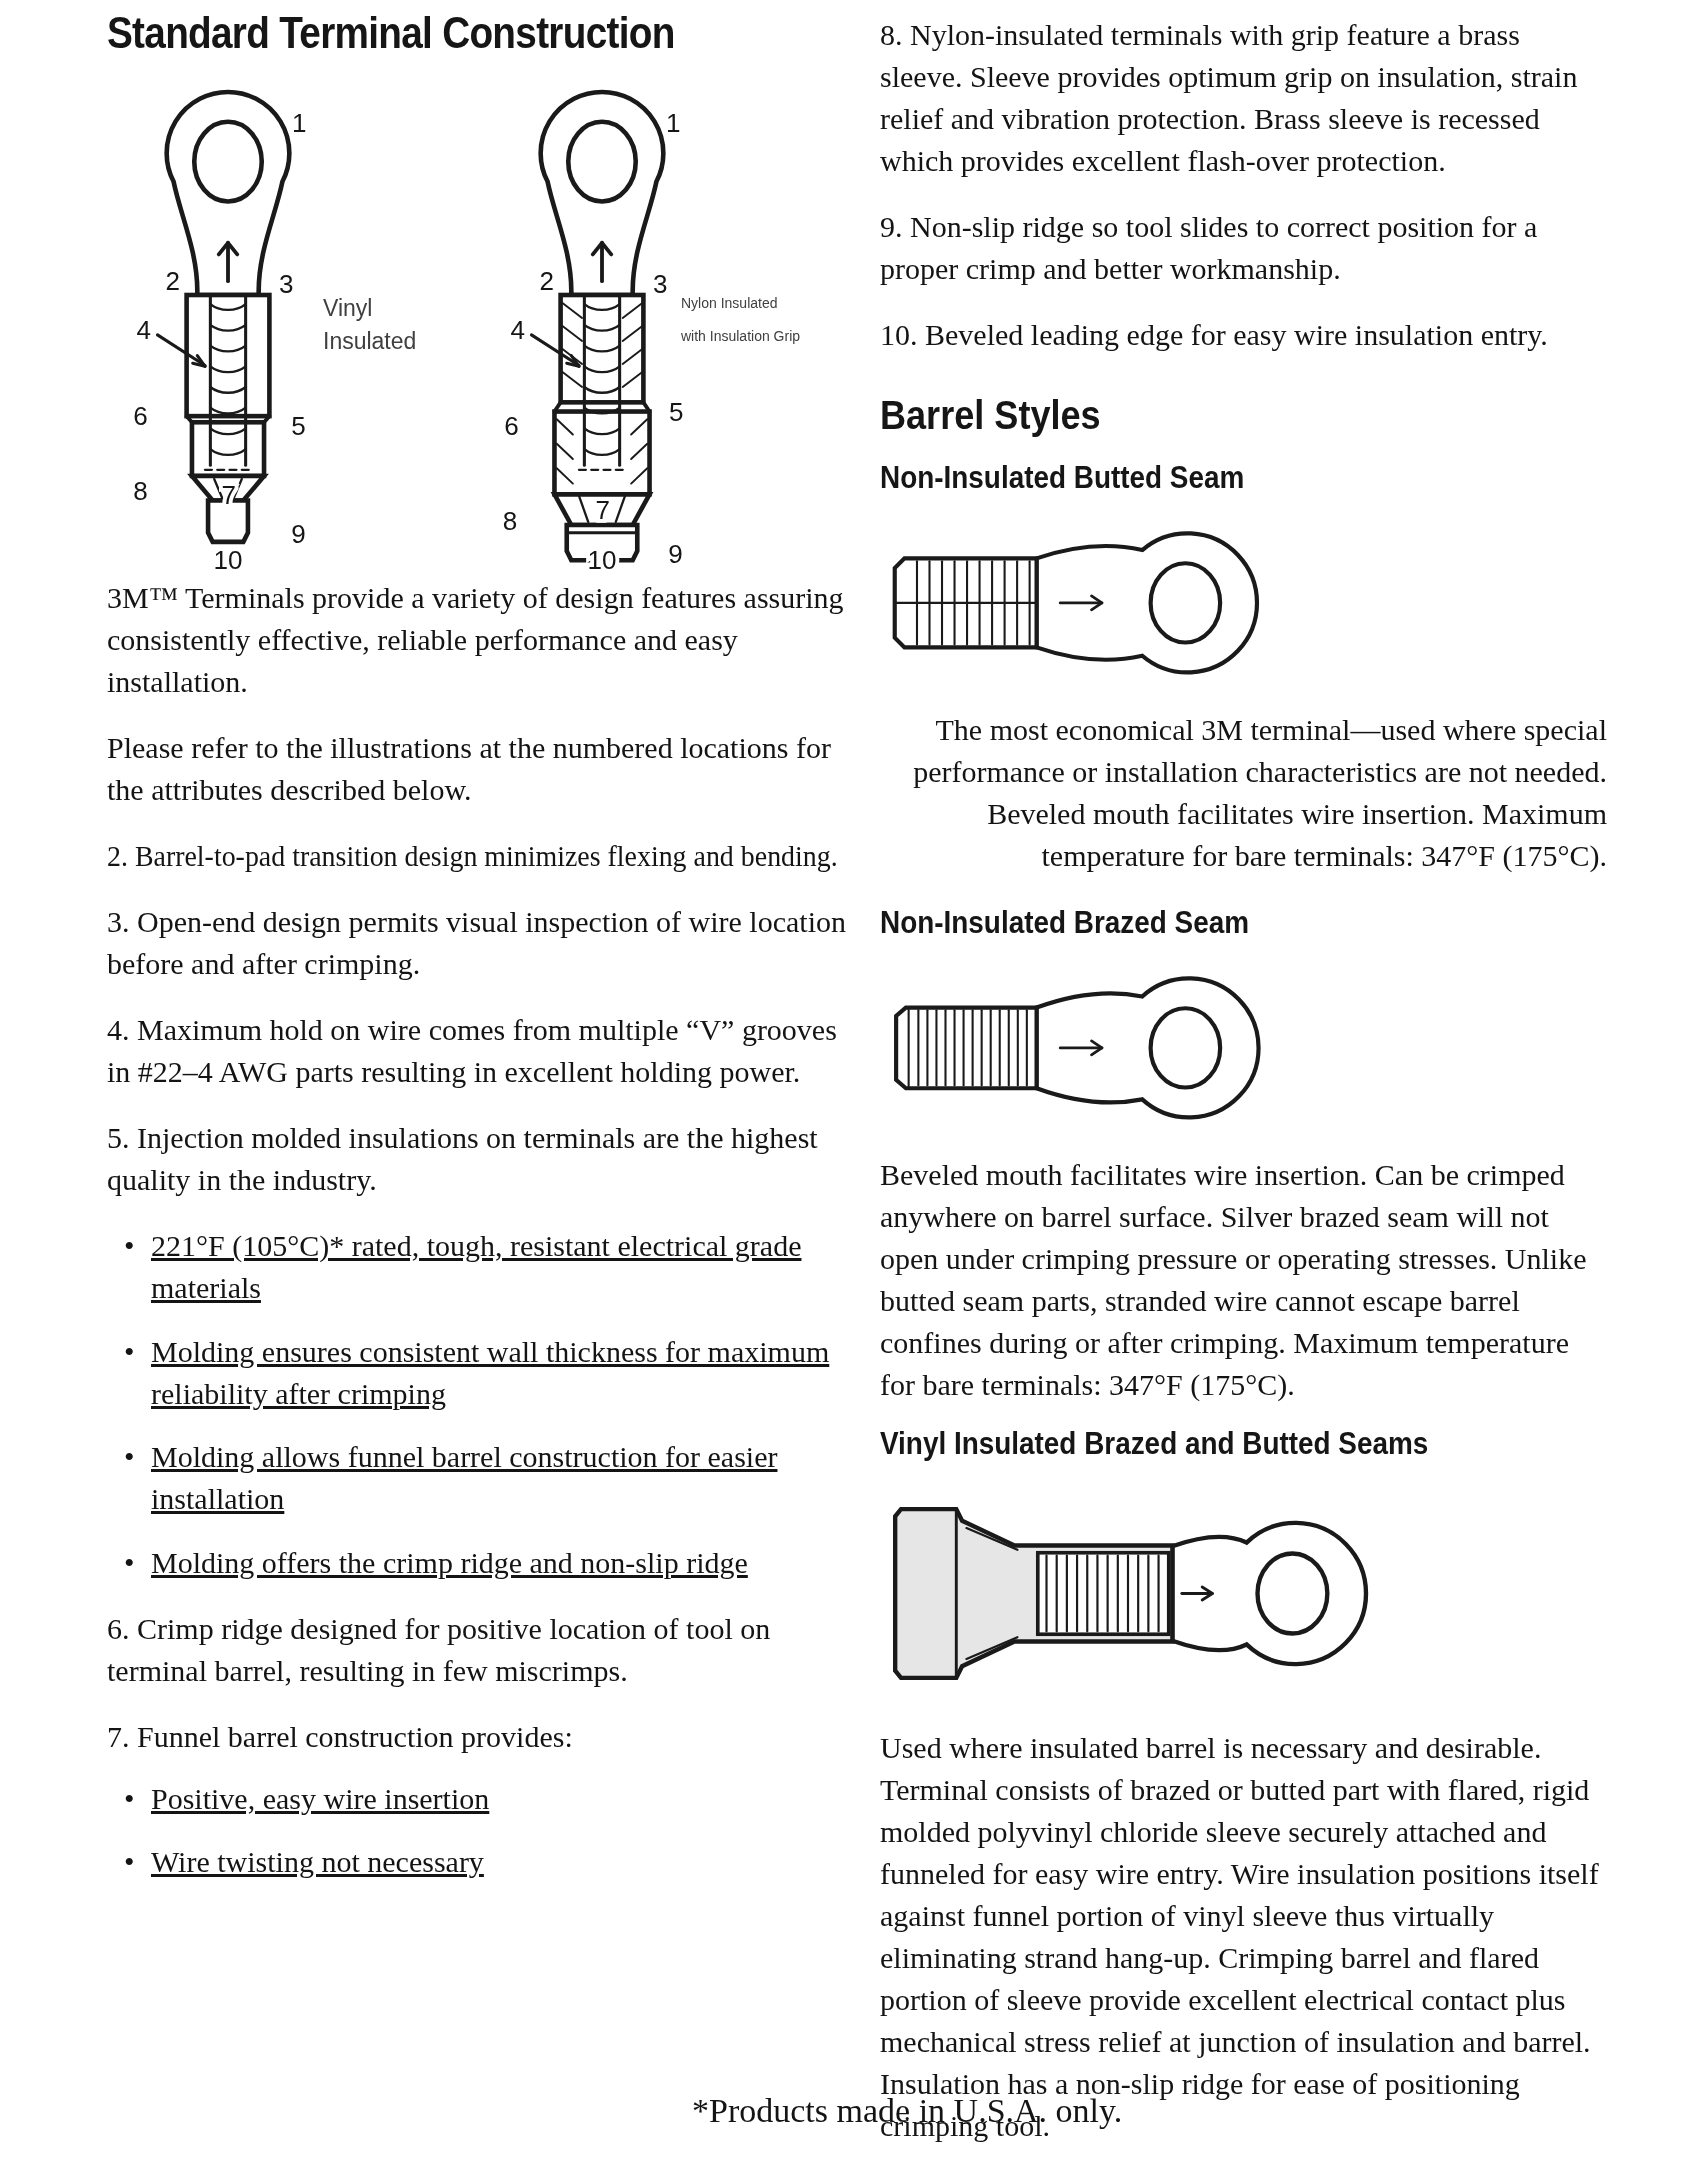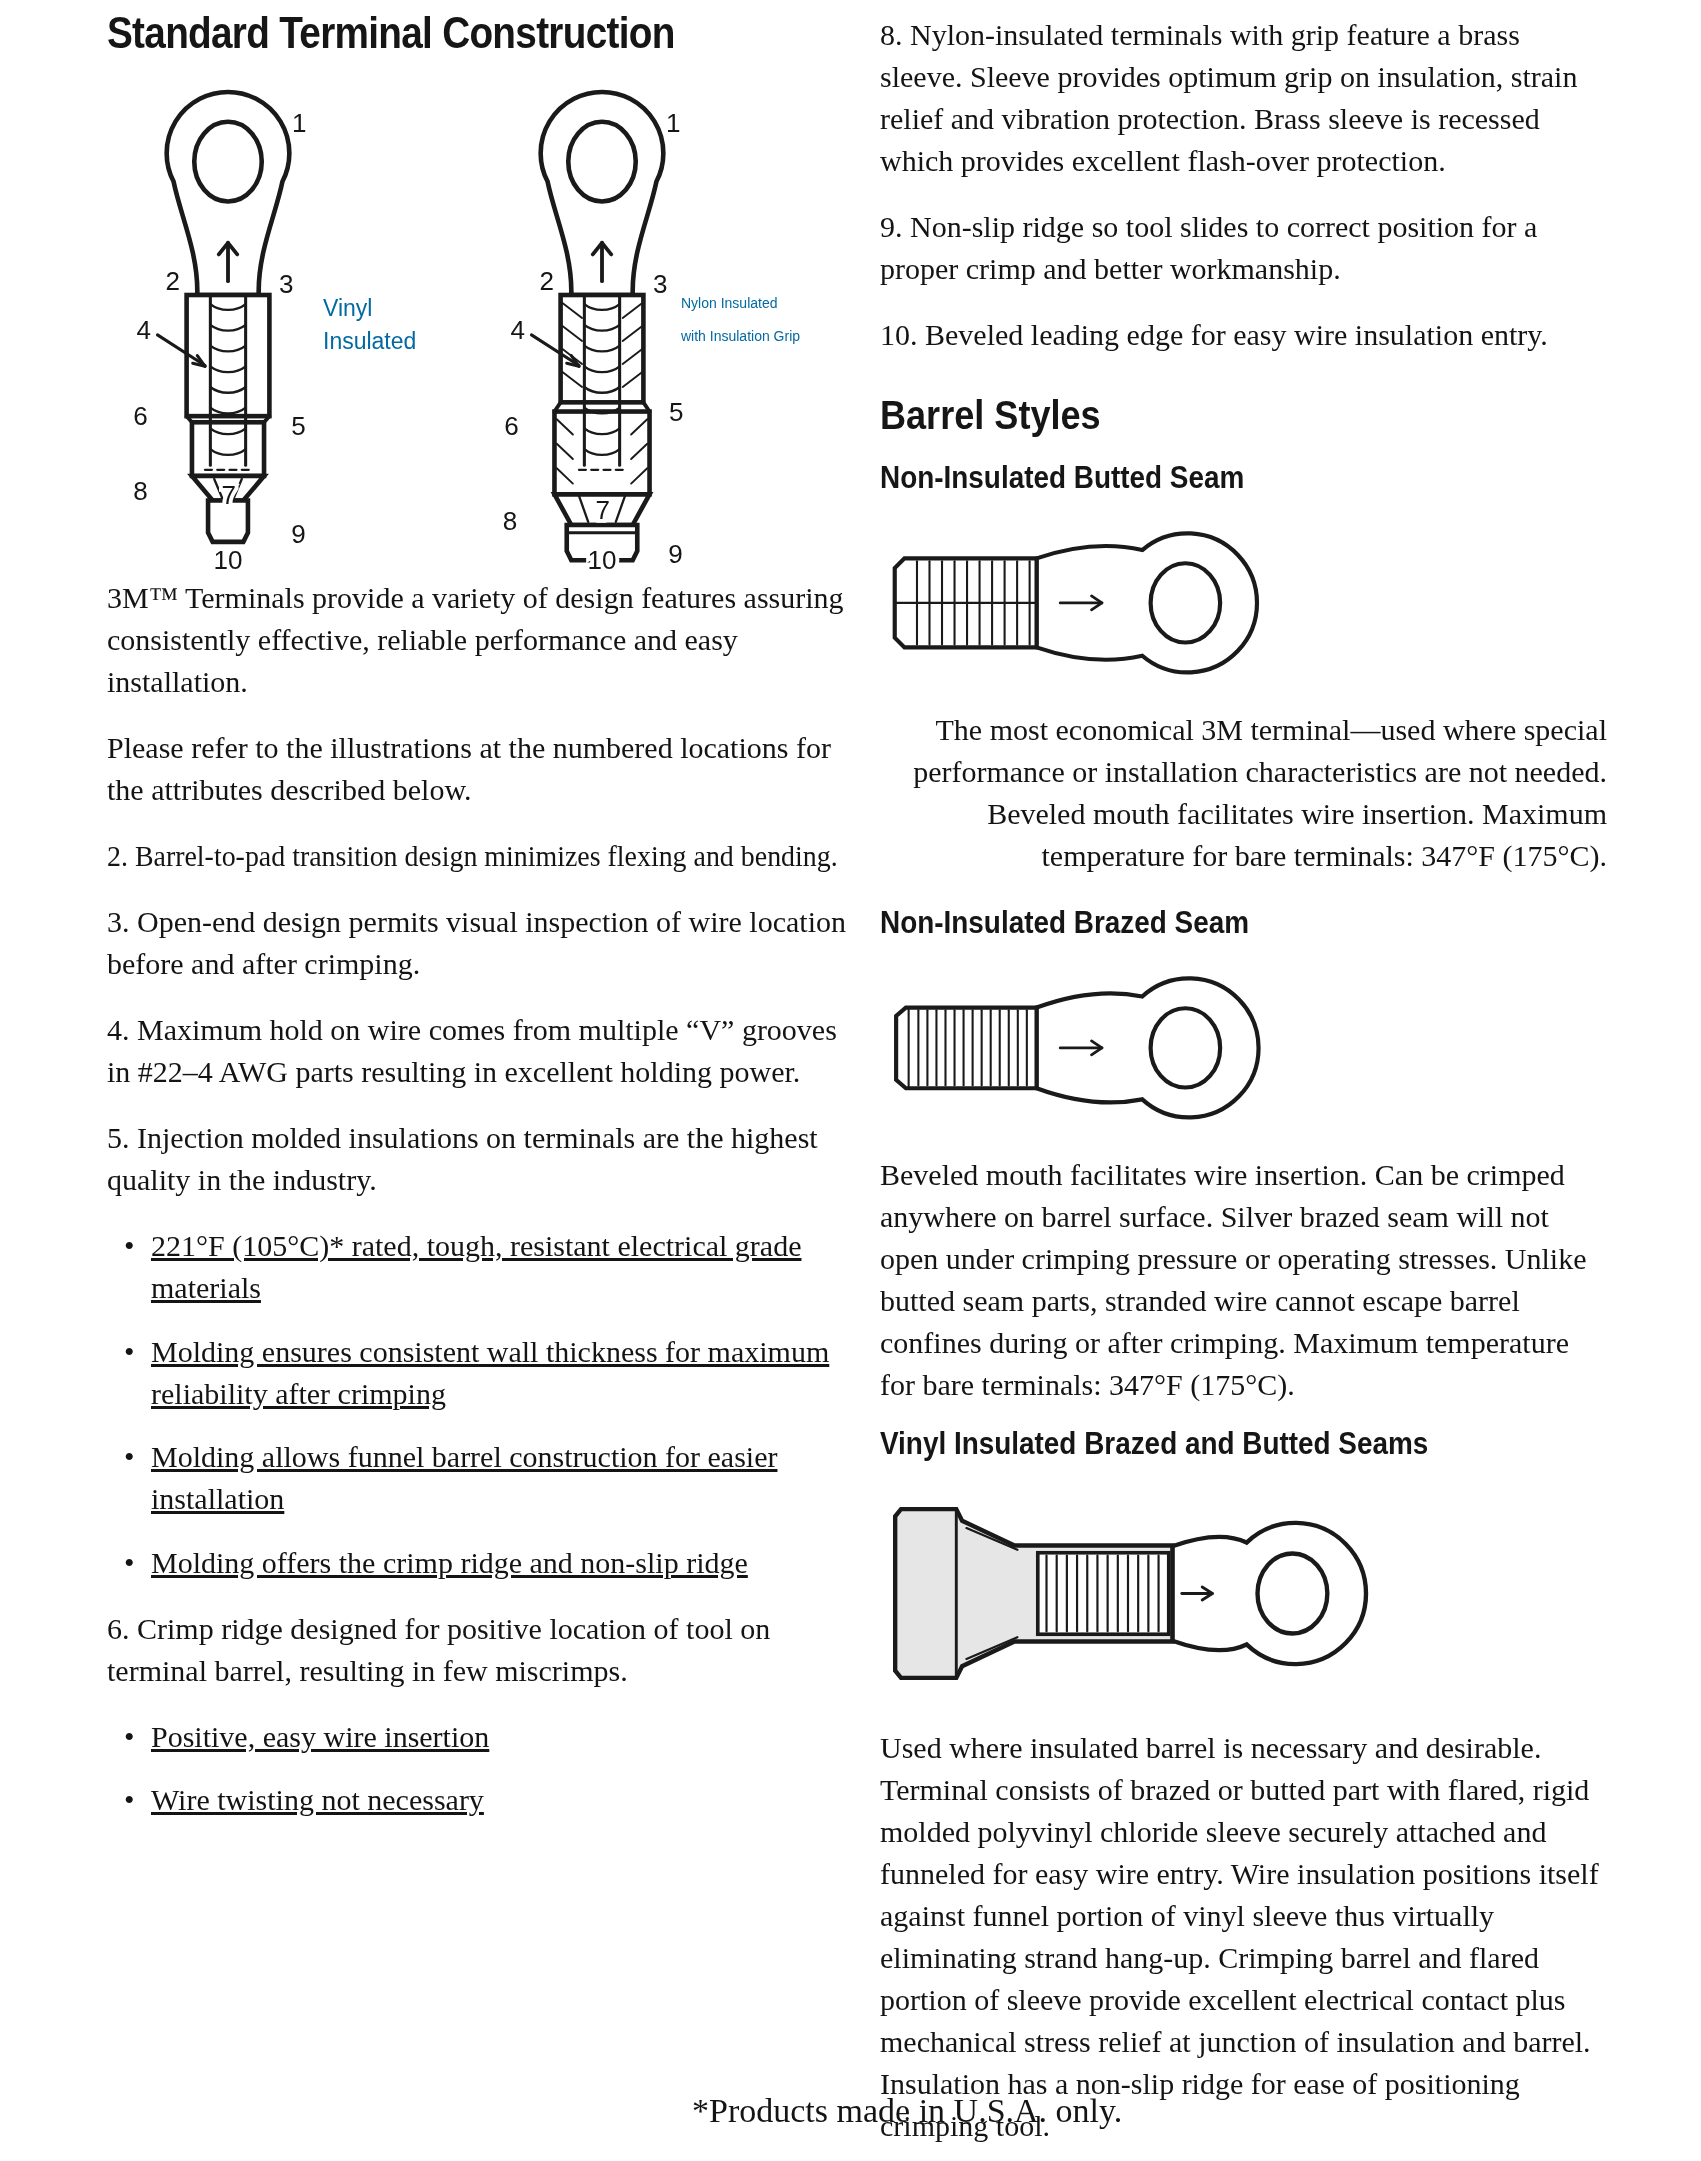--- a/index.html
+++ b/index.html
@@ -19,21 +19,21 @@
       transform:scaleX(.9);transform-origin:0 50%;white-space:nowrap;display:inline-block;
       margin:1.5px 0 15.3px 0;color:#161616;}
   .body-text{font-size:30px;line-height:42px;margin:0 0 24px 0;}
   .nowrap-fit{white-space:nowrap;display:inline-block;transform:scaleX(.93);transform-origin:0 50%;}
   ul.blist{list-style:none;margin:0 0 24px 0;padding:0;}
   ul.blist li{position:relative;padding-left:44px;margin:0 0 21.5px 0;font-size:30px;line-height:42px;text-decoration:underline;}
   ul.blist li:last-child{margin-bottom:0;}
   ul.blist li::before{content:"\2022";position:absolute;left:17px;top:0;}
   .diagram-area{position:relative;height:512px;margin-top:3.1px;}
   .diagram-label{position:absolute;font-family:"Liberation Sans", sans-serif;font-size:23px;
-                 line-height:33px;white-space:pre-line;color:#0369a1;}
+                 line-height:33px;white-space:pre-line;color:#404040;}
   .dsvg{display:block;}
   .svg-block{margin:0 0 17px 4.6px;}
   .callout{font-family:"Liberation Sans", sans-serif;font-size:34px;fill:#161616;
            paint-order:stroke;stroke:#ffffff;stroke-width:10px;}
   .footnote{position:absolute;left:692px;top:2092px;font-size:34px;color:#141414;}
 </style>
 </head>
 <body>
 
 <div class="page">
@@ -178,20 +178,21 @@
     <p class="body-text">5. Injection molded insulations on terminals are the highest quality in the industry.</p>
 
     <ul class="blist">
       <li>221°F (105°C)* rated, tough, resistant electrical grade materials</li>
       <li>Molding ensures consistent wall thickness for maximum reliability after crimping</li>
       <li>Molding allows funnel barrel construction for easier installation</li>
       <li>Molding offers the crimp ridge and non-slip ridge</li>
     </ul>
 
     <p class="body-text">6. Crimp ridge designed for positive location of tool on terminal barrel, resulting in few miscrimps.</p>
+    <p class="body-text" style="margin-bottom:20px;">7. Funnel barrel construction provides:</p>
 
     <ul class="blist">
       <li>Positive, easy wire insertion</li>
       <li>Wire twisting not necessary</li>
     </ul>
   </div>
 
   <div class="col col-right">
 
     <p class="body-text">8. Nylon-insulated terminals with grip feature a brass sleeve. Sleeve provides optimum grip on insulation, strain relief and vibration protection. Brass sleeve is recessed which provides excellent flash-over protection.</p>

